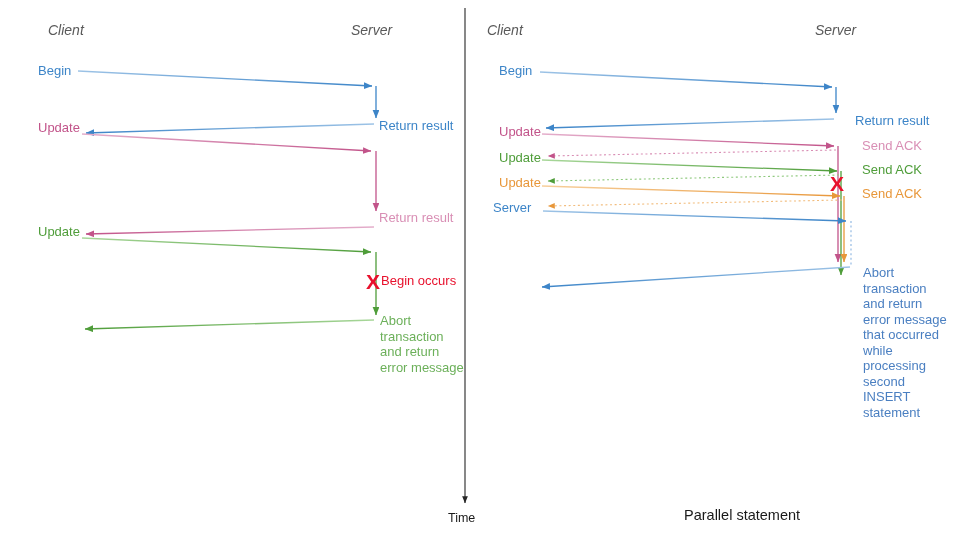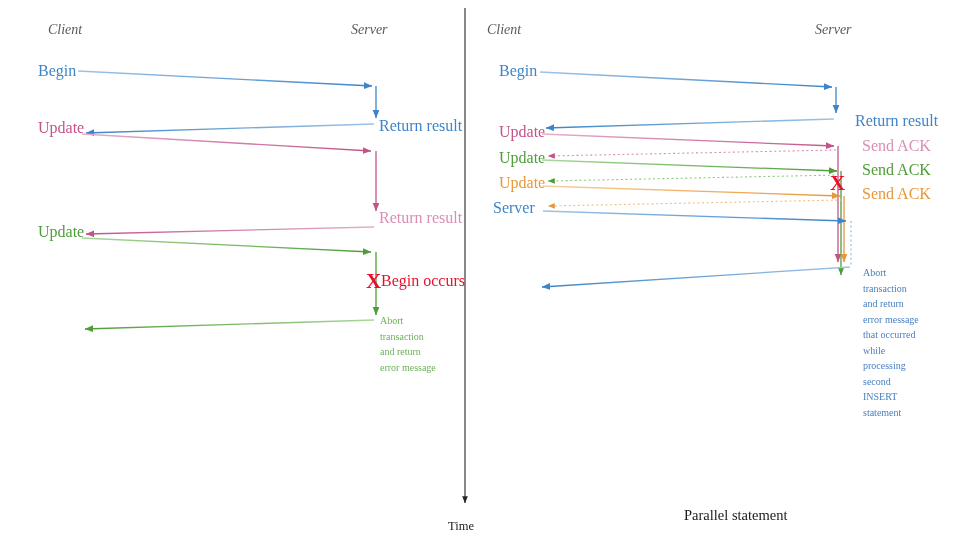--- a/index.html
+++ b/index.html
@@ -5,34 +5,34 @@
   html, body {
     margin: 0;
     padding: 0;
     background: #ffffff;
   }
   #canvas {
     position: relative;
     width: 960px;
     height: 540px;
     background: #ffffff;
-    font-family: Liberation Serif, serif;
+    font-family: Liberation Sans, sans-serif;
     overflow: hidden;
   }
   svg.layer {
     position: absolute;
     left: 0;
     top: 0;
     width: 960px;
     height: 540px;
     pointer-events: none;
   }
   .lbl {
     position: absolute;
-    font-size: 16px;
+    font-size: 13px;
     line-height: 13.5px;
     white-space: pre;
     letter-spacing: 0px;
   }
   .hdr {
     position: absolute;
     font-size: 14px;
     font-style: italic;
     color: #595959;
     white-space: pre;
@@ -44,21 +44,21 @@
     white-space: pre;
   }
   .timelbl {
     position: absolute;
     font-size: 12.5px;
     color: #1a1a1a;
     white-space: pre;
   }
   .multiline {
     position: absolute;
-    font-size: 10px;
+    font-size: 13px;
     line-height: 15.5px;
     white-space: pre-line;
   }
   .errx {
     position: absolute;
     font-size: 21px;
     font-weight: bold;
     color: #e8112d;
     line-height: 21px;
     white-space: pre;
@@ -221,15 +221,15 @@
 error message
 that occurred
 while
 processing
 second
 INSERT
 statement</div>
 
   <div class="caption" style="left:684px; top:507px;">Parallel statement</div>
 
-  <div class="timelbl" style="left:448px; top:511px;margin-top:8px;">Time</div>
+  <div class="timelbl" style="left:448px; top:511px;">Time</div>
 
 </div>
 
 </body></html>

